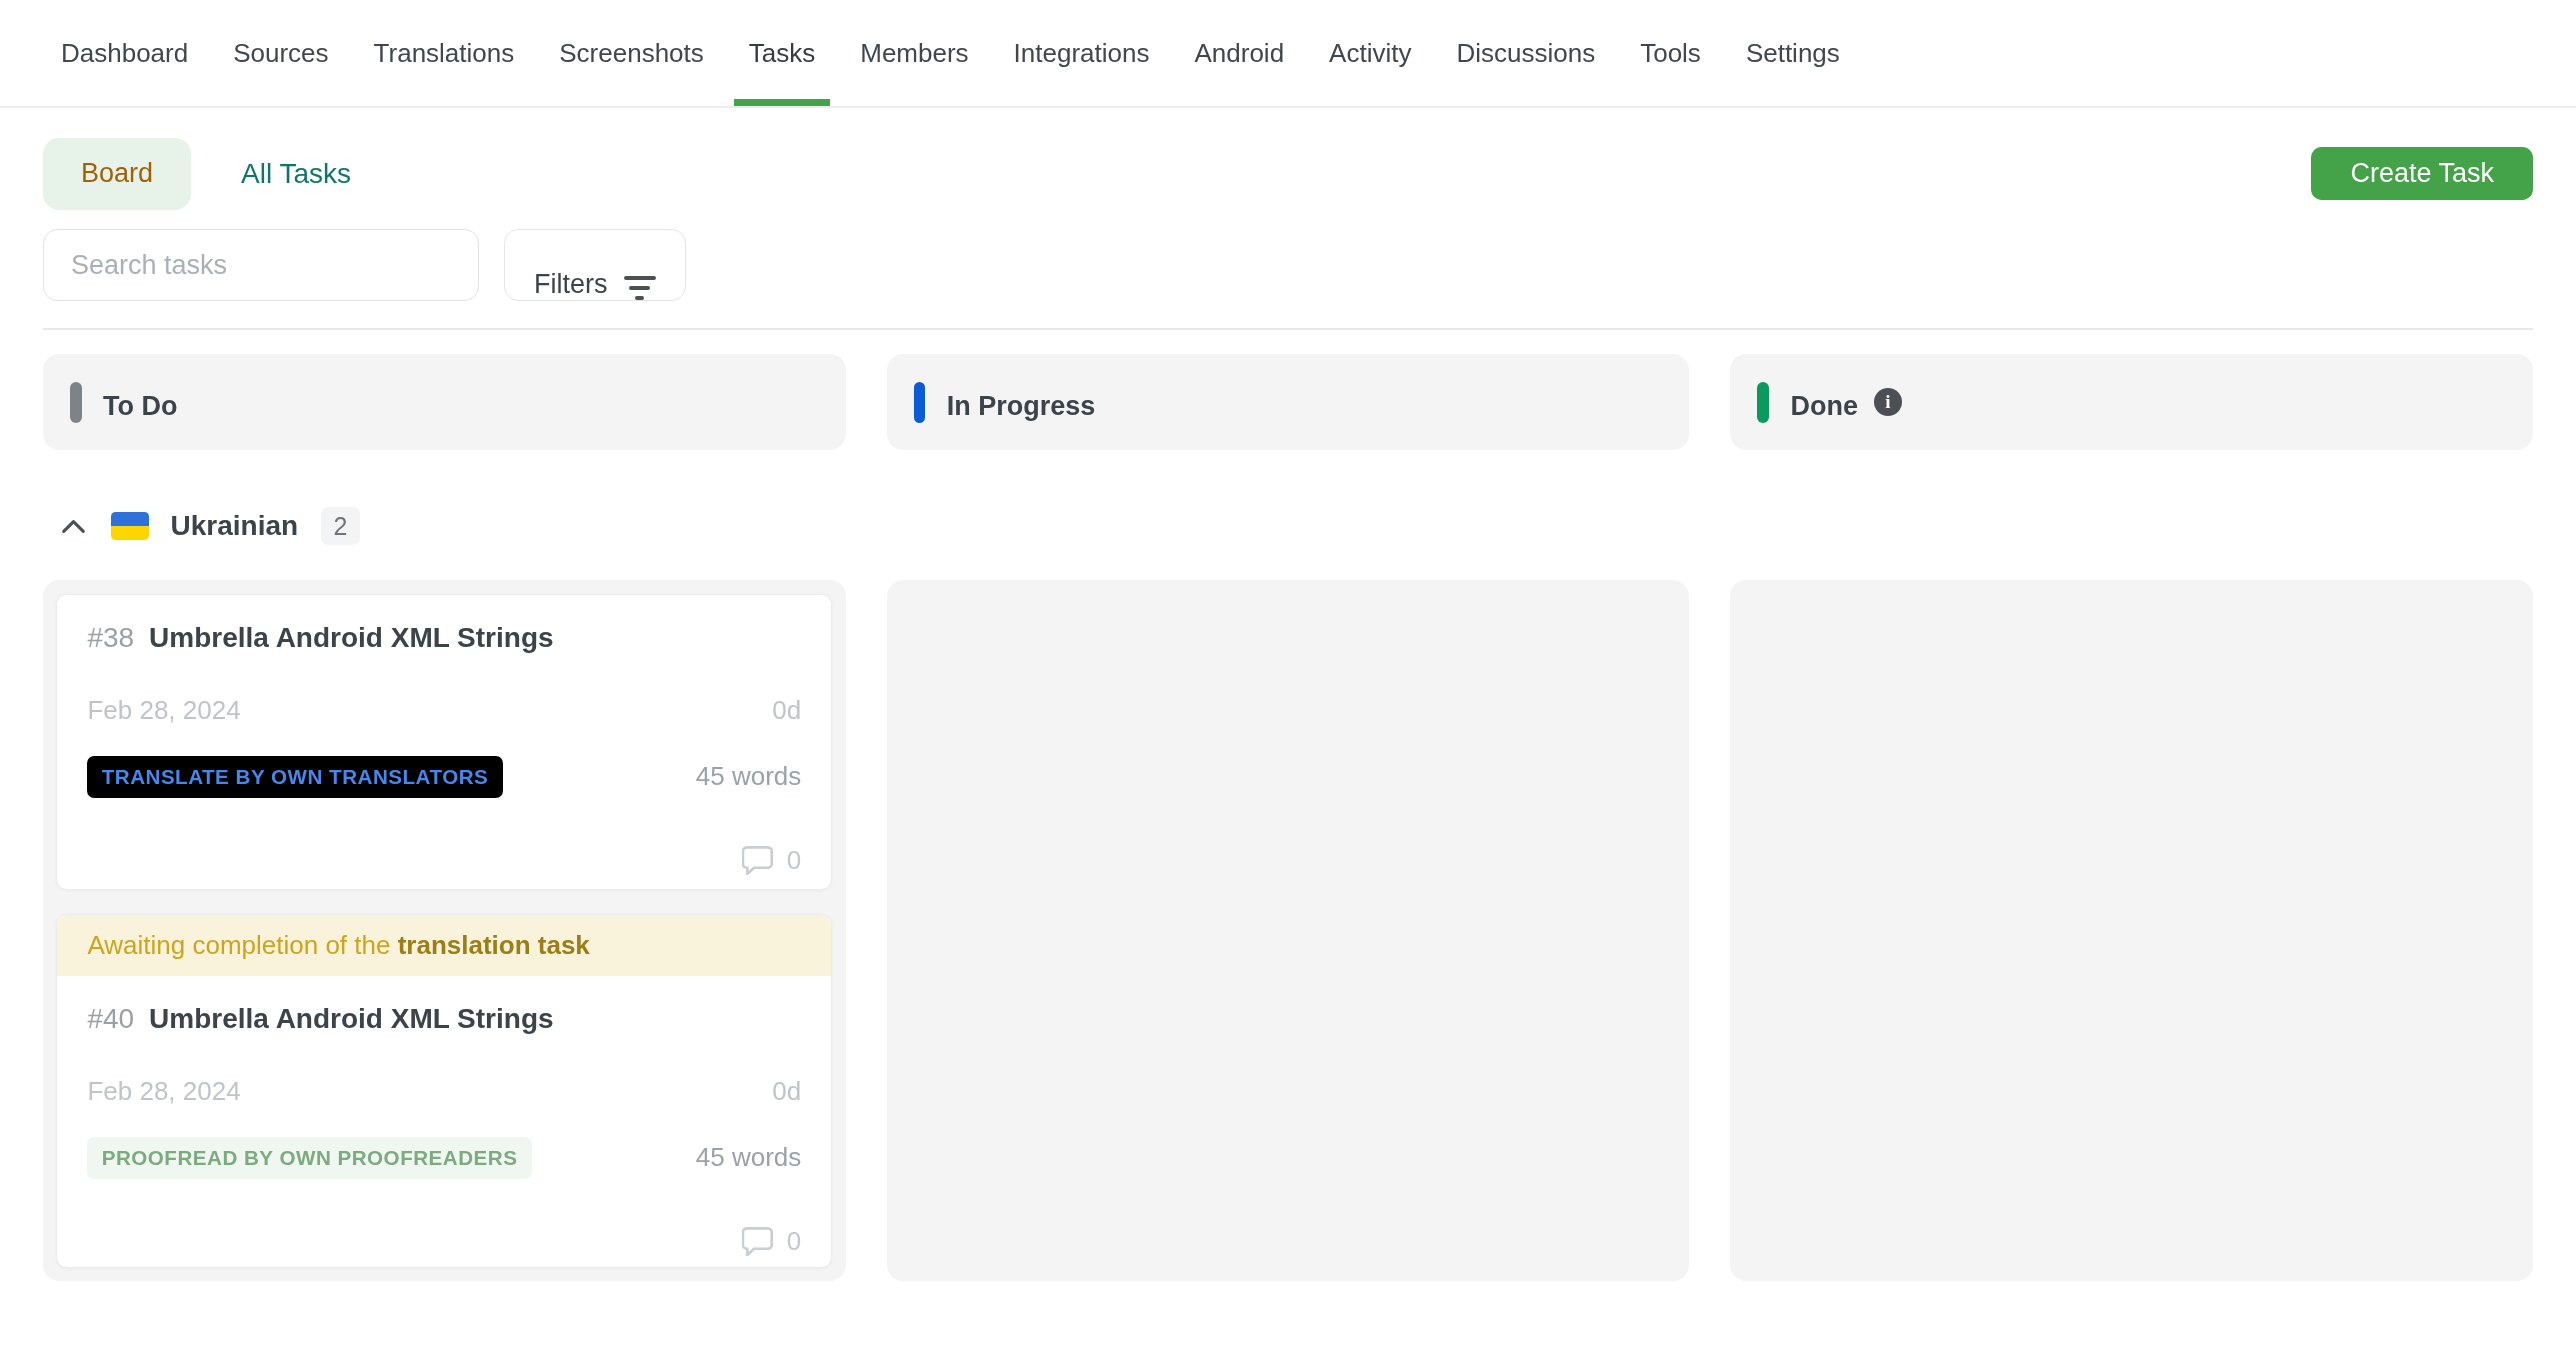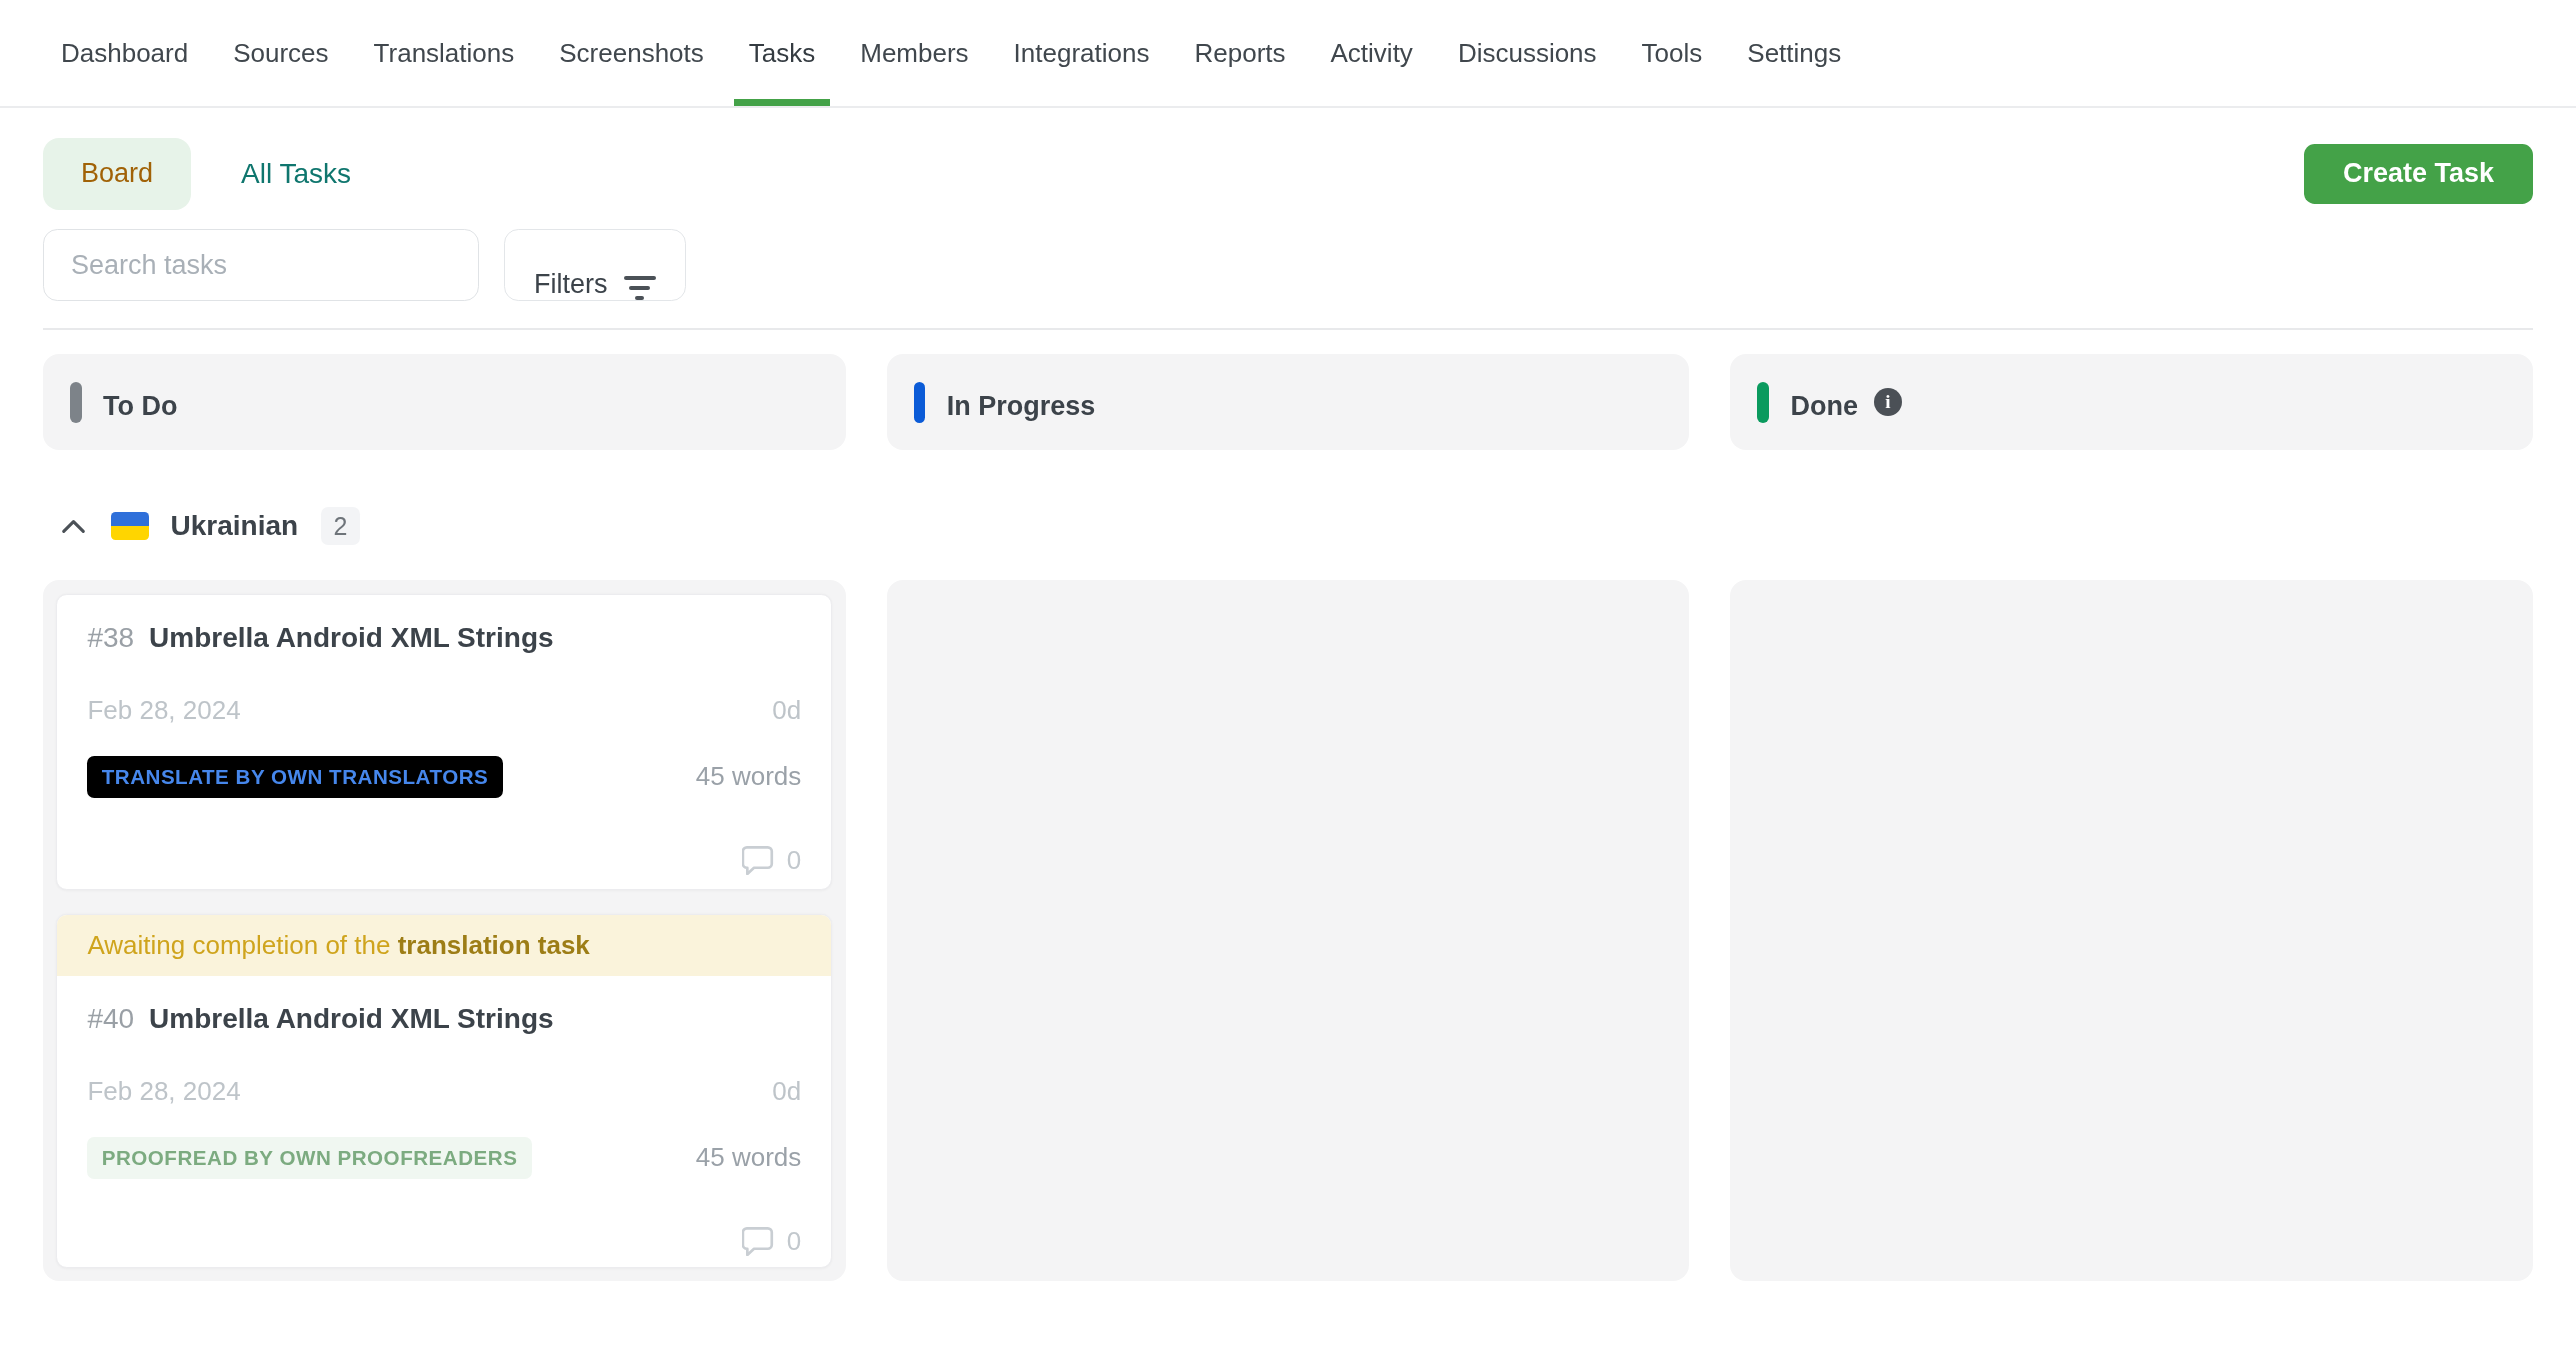--- a/index.html
+++ b/index.html
@@ -55,27 +55,27 @@
   }
   .all-tasks {
     margin-left: 50px;
     font-size: 28px;
     font-weight: 500;
     color: #0f766e;
     cursor: pointer;
   }
   .create-task {
     margin-left: auto;
-    height: 60px;
+    height: 53px;
     padding: 0 39px;
     display: flex; align-items: center;
     background: #44a248;
     color: #ffffff;
     font-size: 27px;
-    font-weight: 700;
+    font-weight: 400;
     border: none;
     border-radius: 10.7px;
     cursor: pointer;
     font-family: inherit;
   }
 
   
   .search-row {
     margin-top: 19.7px;
     display: flex;
@@ -237,21 +237,21 @@
 <body>
 
 <nav class="topnav">
   <div class="nav-item">Dashboard</div>
   <div class="nav-item">Sources</div>
   <div class="nav-item">Translations</div>
   <div class="nav-item">Screenshots</div>
   <div class="nav-item active">Tasks</div>
   <div class="nav-item">Members</div>
   <div class="nav-item">Integrations</div>
-  <div class="nav-item">Reports</div>
+  <div class="nav-item">Android</div>
   <div class="nav-item">Activity</div>
   <div class="nav-item">Discussions</div>
   <div class="nav-item">Tools</div>
   <div class="nav-item">Settings</div>
 </nav>
 
 <div class="content">
 
   <div class="toolbar">
     <div class="board-chip">Board</div>

